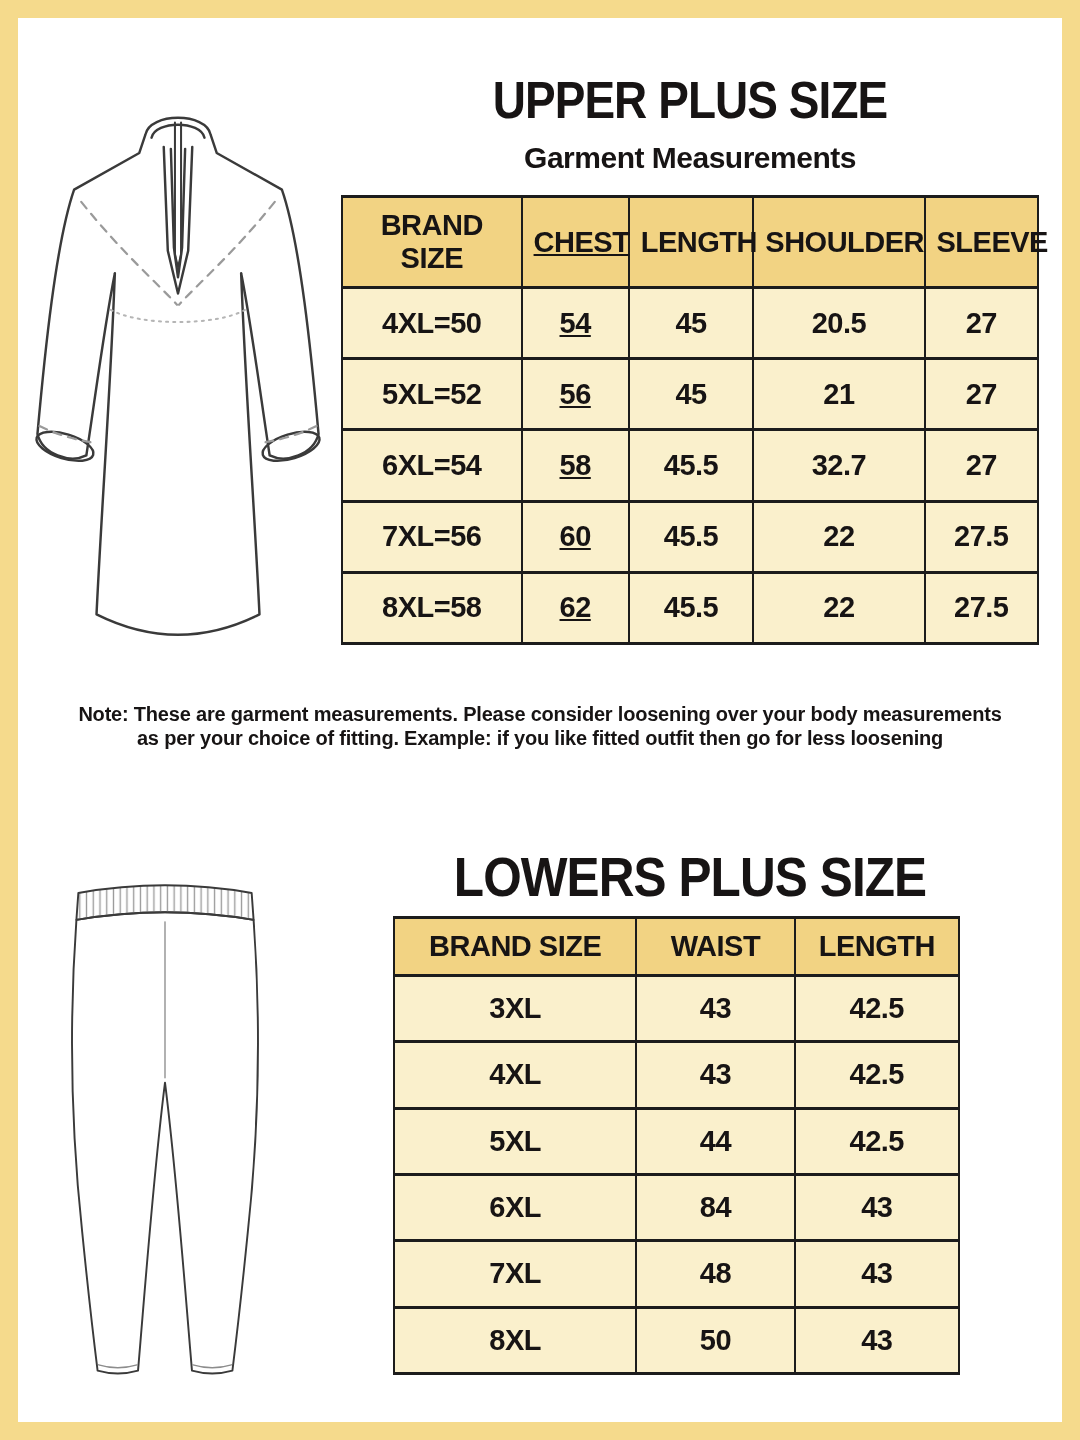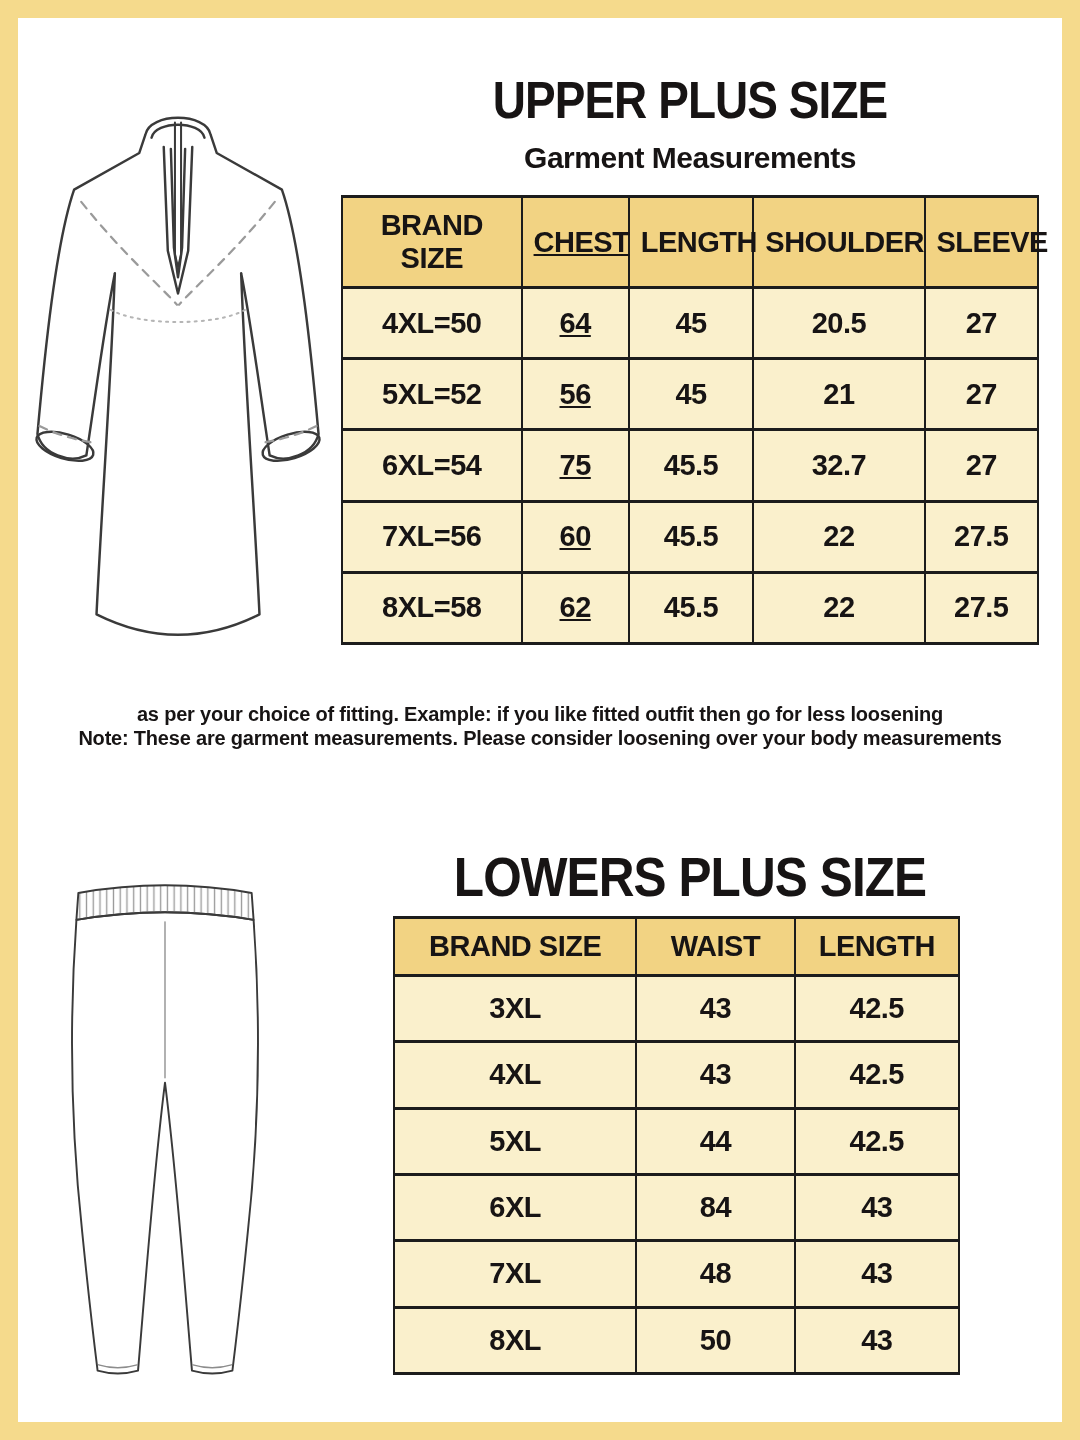--- a/index.html
+++ b/index.html
@@ -156,35 +156,35 @@
           <th>BRAND SIZE</th>
           <th>CHEST</th>
           <th>LENGTH</th>
           <th>SHOULDER</th>
           <th>SLEEVE</th>
         </tr>
       </thead>
       <tbody>
         <tr>
           <td>4XL=50</td>
-          <td>64</td>
+          <td>54</td>
           <td>45</td>
           <td>20.5</td>
           <td>27</td>
         </tr>
         <tr>
           <td>5XL=52</td>
           <td>56</td>
           <td>45</td>
           <td>21</td>
           <td>27</td>
         </tr>
         <tr>
           <td>6XL=54</td>
-          <td>75</td>
+          <td>58</td>
           <td>45.5</td>
           <td>32.7</td>
           <td>27</td>
         </tr>
         <tr>
           <td>7XL=56</td>
           <td>60</td>
           <td>45.5</td>
           <td>22</td>
           <td>27.5</td>
@@ -193,22 +193,22 @@
           <td>8XL=58</td>
           <td>62</td>
           <td>45.5</td>
           <td>22</td>
           <td>27.5</td>
         </tr>
       </tbody>
     </table>
 
   <div class="note">
+    <div>Note: These are garment measurements. Please consider loosening over your body measurements</div>
     <div>as per your choice of fitting. Example: if you like fitted outfit then go for less loosening</div>
-    <div>Note: These are garment measurements. Please consider loosening over your body measurements</div>
   </div>
 
   <div class="title lowers-title">LOWERS PLUS SIZE</div>
 
   <svg class="illustration pants-illustration" viewBox="0 0 240 540" fill="none" stroke="#3a3a3a" stroke-width="2" stroke-linecap="round" stroke-linejoin="round" aria-label="pants front-view line drawing">
     <defs>
       <pattern id="rib" width="7" height="12" patternUnits="userSpaceOnUse">
         <line x1="3.5" y1="0" x2="3.5" y2="12" stroke="#9a9a9a" stroke-width="1.4"></line>
       </pattern>
     </defs>

